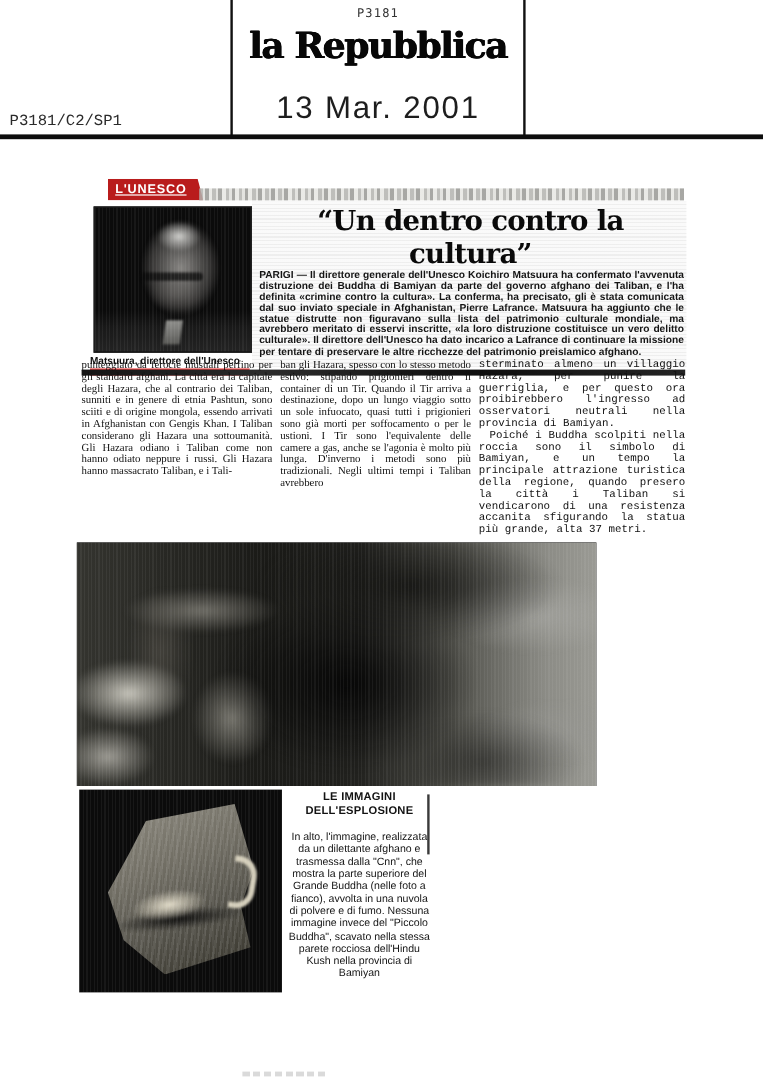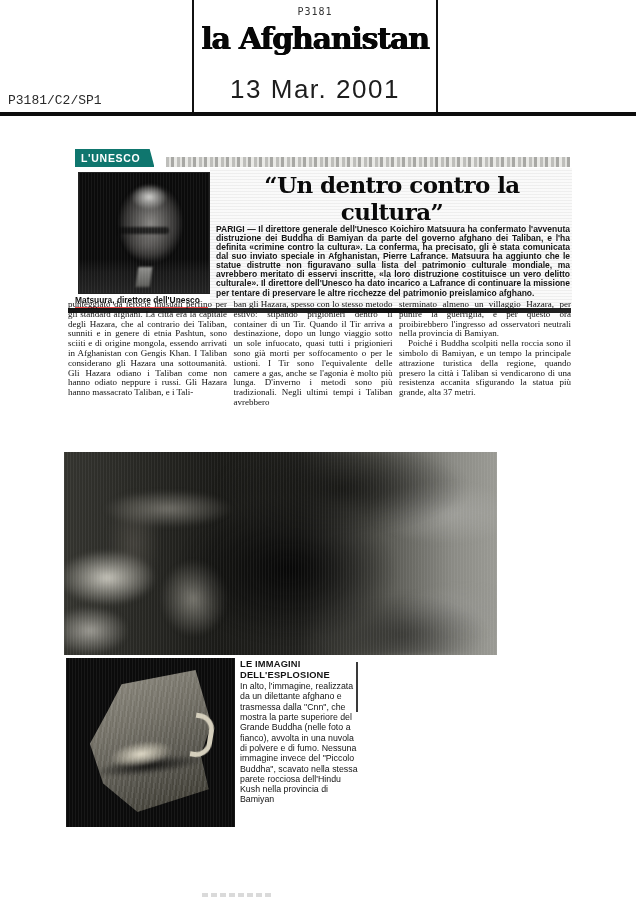--- a/index.html
+++ b/index.html
@@ -29,25 +29,26 @@
     position:absolute; left:193px; top:74px; width:244px; text-align:center;
     font-size:26px; letter-spacing:1.5px; color:#1d1d1d;
   }
   .code-left {
     position:absolute; left:8px; top:93px;
     font-family:Liberation Mono, monospace; font-size:13px; color:#2a2a2a;
   }
 
   
   .kicker {
-    position:absolute; left:75px; top:149px; height:13px;
-    background:#0f766e; color:#ffffff;
+    position:absolute; left:90px; top:149px; height:13px;
+    background:#b91c1c; color:#ffffff;
     font-size:10.5px; font-weight:bold; letter-spacing:0.7px;
     padding:3px 14px 2px 6px;
     clip-path:polygon(0 0, 94% 0, 100% 100%, 0 100%);
+    text-decoration:underline;
   }
   .hatch-strip {
     position:absolute; left:166px; top:157px; width:404px; height:10px;
     background:repeating-linear-gradient(90deg,#b3b3af 0 3px,#dededa 3px 5px,#989894 5px 8px,#e6e6e2 8px 11px);
     opacity:0.85;
   }
 
   
   .photo { position:absolute; overflow:hidden; background:#0b0b0b; }
   .photo .layer { position:absolute; inset:0; }
@@ -107,21 +108,21 @@
   
   .cols {
     position:absolute; left:68px; top:300px; width:503px;
     display:flex; justify-content:space-between;
   }
   .col {
     font-family:"Liberation Serif", serif; font-size:9px; line-height:9.8px;
     text-align:justify; color:#101010;
   }
   .col-1, .col-2 { width:159px; }
-  .col-3 { width:172px; }
+  .col-3 { width:172px;font-family:Liberation Mono, monospace; }
   .col p { margin:0; }
   .col p + p { text-indent:9px; }
 
   
   .explosion { left:64px; top:452px; width:433px; height:203px; }
   .exp-base {
     background:linear-gradient(90deg,#34342f 0%,#1a1a17 36%,#21211e 54%,#4f4f49 72%,#8b8b85 90%,#9a9a94 100%);
   }
   .exp-rocks {
     filter:blur(2px);
@@ -164,42 +165,42 @@
   }
   .bud-ear {
     position:absolute; left:127px; top:56px; width:15px; height:34px;
     border:5px solid #d4cebb; border-left:none; border-radius:0 16px 16px 0;
     transform:rotate(9deg); filter:blur(0.7px);
   }
 
   
   .caption2 {
     position:absolute; left:240px; top:659px; width:119px;
-    font-size:8.8px; line-height:10.3px; color:#131313;
+    font-size:8.8px; line-height:10.3px; color:#131313;text-align:center;
   }
   .caption2 .cap-title { font-weight:bold; font-size:9.3px; line-height:10.6px; letter-spacing:0.2px; }
-  .caption2 .cap-body { margin-top:1px; }
+  .caption2 .cap-body { margin-top:12px; }
   .vrule-caption { position:absolute; left:356px; top:662px; width:2px; height:50px; background:#3a3a3a; }
 
   .artifact {
     position:absolute; left:202px; top:893px; width:72px; height:4px;
     background:repeating-linear-gradient(90deg,#dadada 0 6px, transparent 6px 9px);
   }
 </style>
 </head>
 <body>
 
 <div id="page">
 
   <div class="vline vline-left"></div>
   <div class="vline vline-right"></div>
   <div class="hline-thick"></div>
 
   <div class="code-top">P3181</div>
-  <div class="masthead">la Afghanistan</div>
+  <div class="masthead">la Repubblica</div>
   <div class="date-line">13 Mar. 2001</div>
   <div class="code-left">P3181/C2/SP1</div>
 
   <div class="kicker">L'UNESCO</div>
   <div class="hatch-strip"></div>
 
   <div class="photo matsuura">
     <div class="layer mat-head"></div>
     <div class="mat-glasses"></div>
     <div class="mat-suit"></div>

